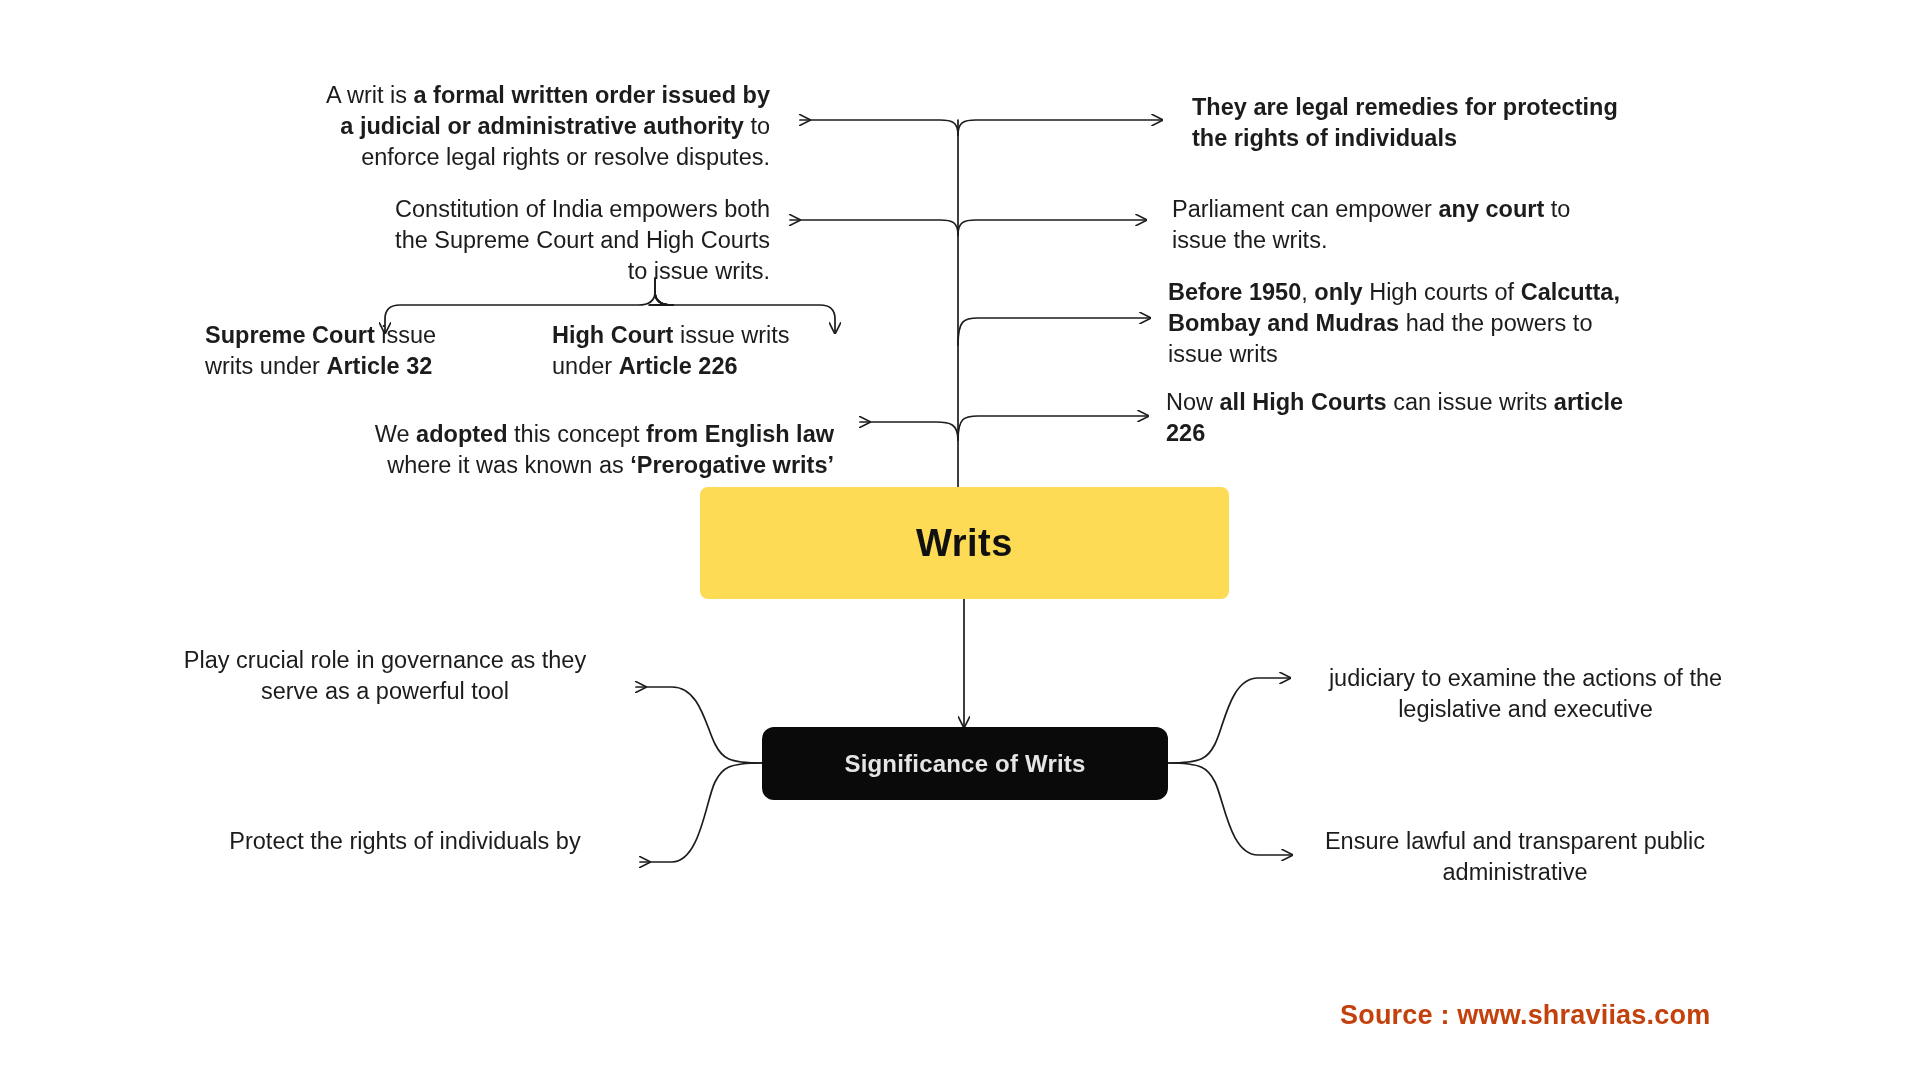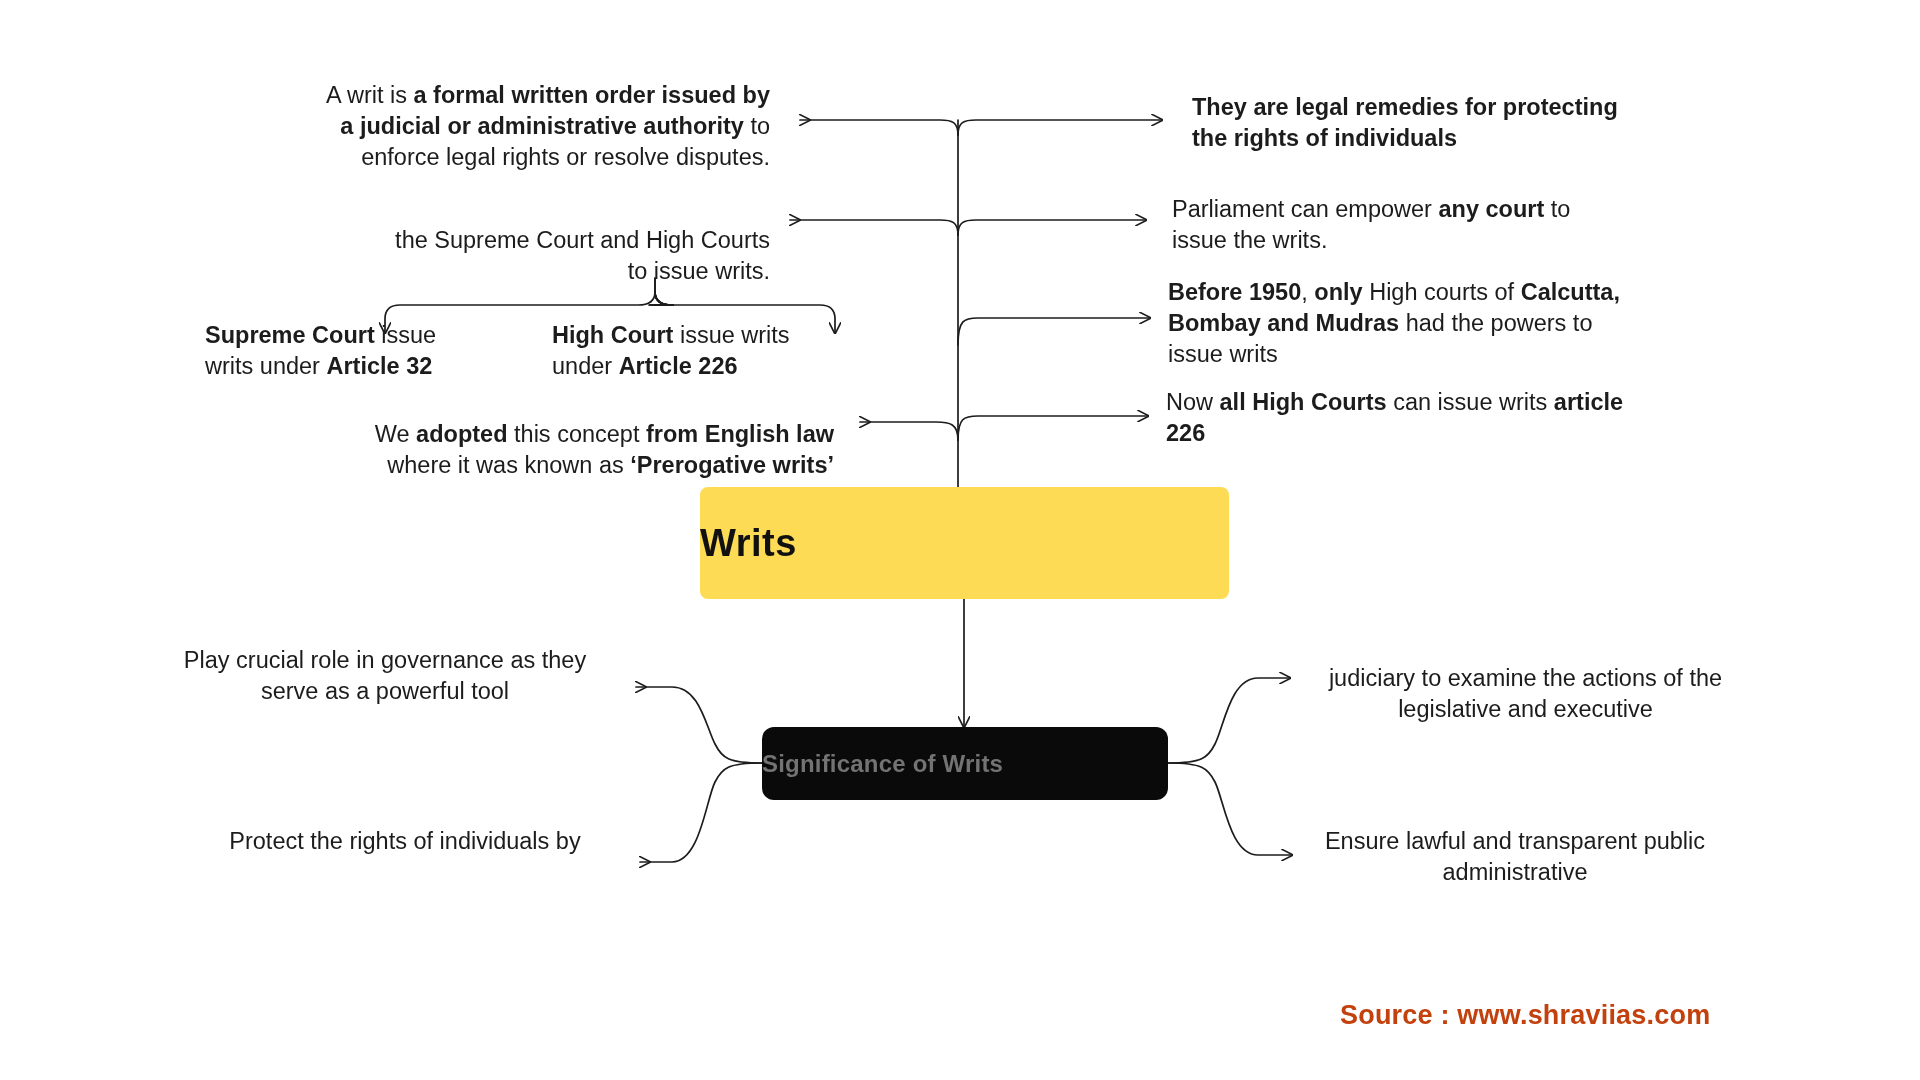--- a/index.html
+++ b/index.html
@@ -24,20 +24,21 @@
     top: 0;
     width: 1920px;
     height: 1080px;
     pointer-events: none;
   }
   
   .box {
     position: absolute;
     display: flex;
     align-items: center;
+    justify-content: center;
     border-radius: 10px;
     box-sizing: border-box;
   }
   .box-writs {
     left: 700px;
     top: 487px;
     width: 529px;
     height: 112px;
     background: #FDDB54;
     border-radius: 8px;
@@ -52,21 +53,21 @@
     left: 762px;
     top: 727px;
     width: 406px;
     height: 73px;
     background: #0a0a0a;
     border-radius: 12px;
   }
   .box-significance .box-label {
     font-size: 24px;
     font-weight: 700;
-    color: #737373;
+    color: #e5e5e5;
     letter-spacing: 0.2px;
   }
   
   .leaf {
     position: absolute;
     font-size: 23.5px;
     line-height: 1.32;
     color: #1c1c1c;
     box-sizing: border-box;
   }
@@ -182,21 +183,21 @@
     <span class="box-label">Significance of Writs</span>
   </div>
 
   <div class="leaf n-definition">
     <span>A writ is </span><b>a formal written order issued by</b><br>
     <b>a judicial or administrative authority</b><span> to</span><br>
     <span>enforce legal rights or resolve disputes.</span>
   </div>
 
   <div class="leaf n-constitution">
-    <br>
+    <span>Constitution of India empowers both</span><br>
     <span>the Supreme Court and High Courts</span><br>
     <span>to issue writs.</span>
   </div>
 
   <div class="leaf n-supreme">
     <b>Supreme Court</b><span> issue</span><br>
     <span>writs under </span><b>Article 32</b>
   </div>
 
   <div class="leaf n-high">

